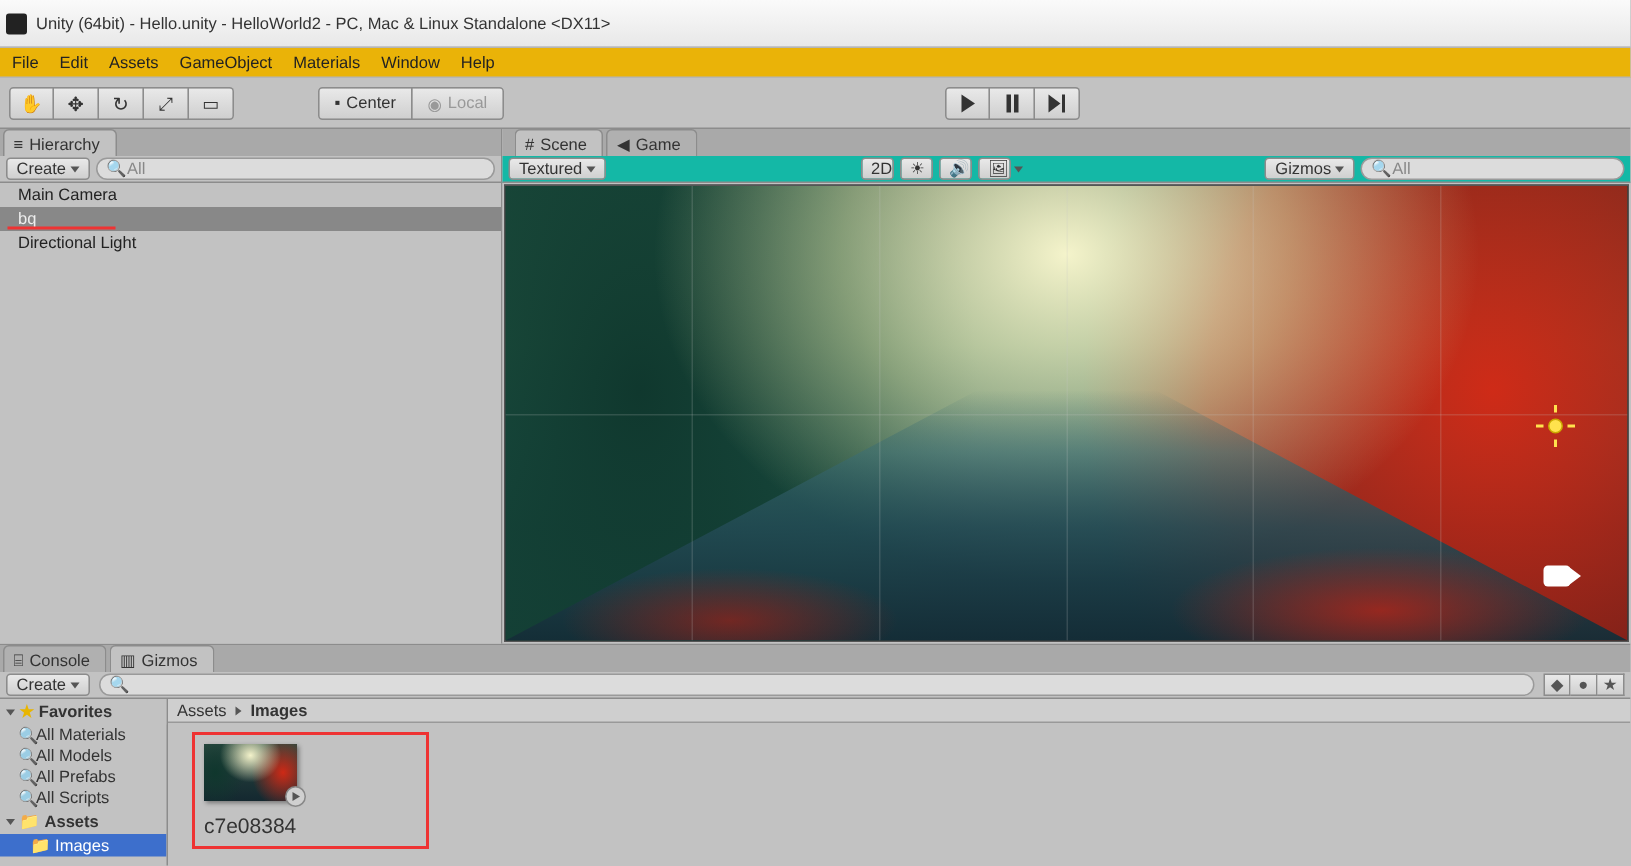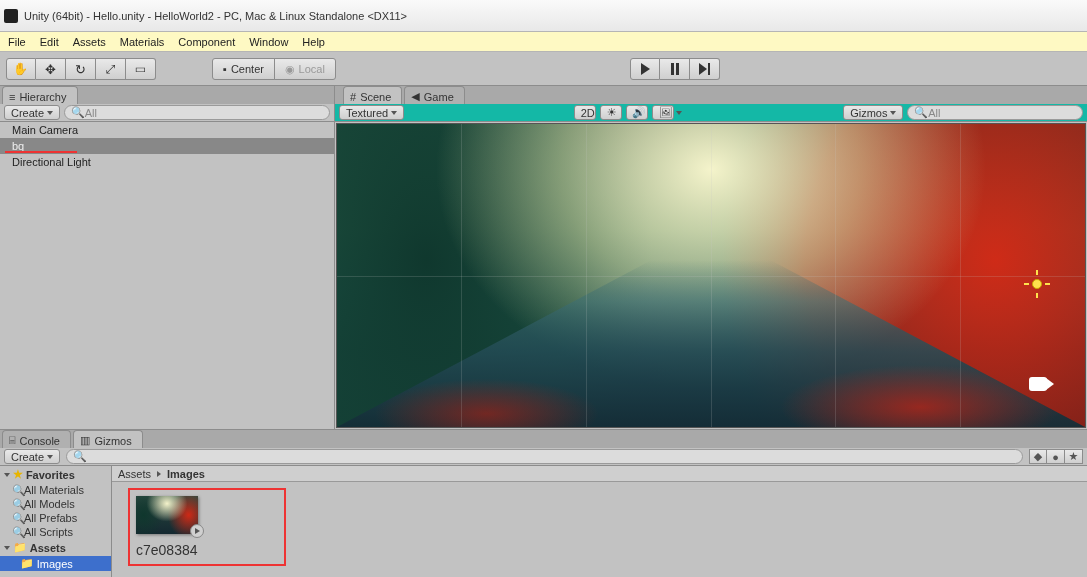--- a/index.html
+++ b/index.html
@@ -4,21 +4,21 @@
 <style>
   * { box-sizing: border-box; margin: 0; padding: 0; font-family: Arial, sans-serif; font-size: 11px; }
   body { background: #c2c2c2; width: 1087px; height: 577px; overflow: hidden; position: relative; }
 
   
   .titlebar { height: 32px; background: linear-gradient(to bottom,#fafafa,#e8e8e8); border-bottom: 1px solid #b5b5b5; display: flex; align-items: center; padding-left: 4px; }
   .titlebar .logo { width: 14px; height: 14px; background: #222; border-radius: 2px; margin-right: 6px; display:inline-block; }
   .titlebar .title { color:#333; }
 
   
-  .menubar { height: 20px; background: #fef9c3; border-bottom: 1px solid #b5b5b5; display:flex; align-items:center; padding-left:8px; gap:14px; }
+  .menubar { height: 20px; background: #eab308; border-bottom: 1px solid #b5b5b5; display:flex; align-items:center; padding-left:8px; gap:14px; }
   .menubar span { color:#222; cursor:default; }
 
   
   .toolbar { height: 34px; background: #c2c2c2; border-bottom: 1px solid #8c8c8c; position: relative; }
   .tool-group { position:absolute; top:6px; display:flex; }
   .tool-group.left { left:6px; }
   .tool-group.center { left:212px; }
   .tool-group.play { left:630px; }
   .tbtn { width:30px; height:22px; background: linear-gradient(to bottom,#e9e9e9,#cfcfcf); border:1px solid #8c8c8c; display:flex; align-items:center; justify-content:center; color:#333; }
   .tbtn + .tbtn { border-left: none; }
@@ -138,22 +138,22 @@
 
 <div class="titlebar">
   <span class="logo"></span>
   <span class="title">Unity (64bit) - Hello.unity - HelloWorld2 - PC, Mac &amp; Linux Standalone &lt;DX11&gt;</span>
 </div>
 
 <div class="menubar">
   <span>File</span>
   <span>Edit</span>
   <span>Assets</span>
+  <span>GameObject</span>
   <span>Materials</span>
-  <span>Component</span>
   <span>Window</span>
   <span>Help</span>
 </div>
 
 <div class="toolbar">
   <div class="tool-group left">
     <div class="tbtn hand"></div>
     <div class="tbtn move"></div>
     <div class="tbtn rotate"></div>
     <div class="tbtn scale"></div>

